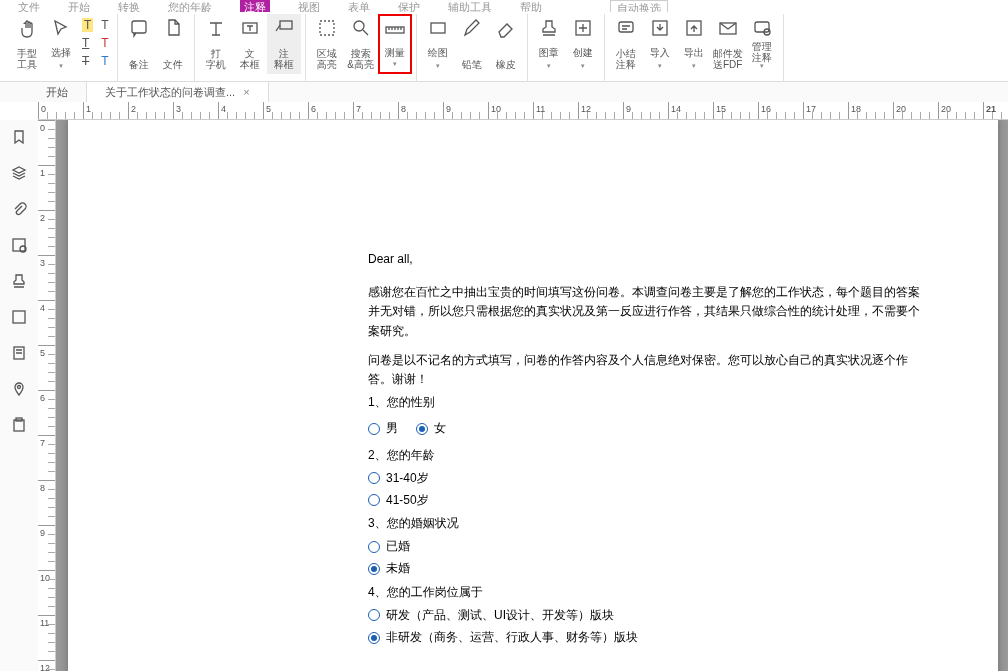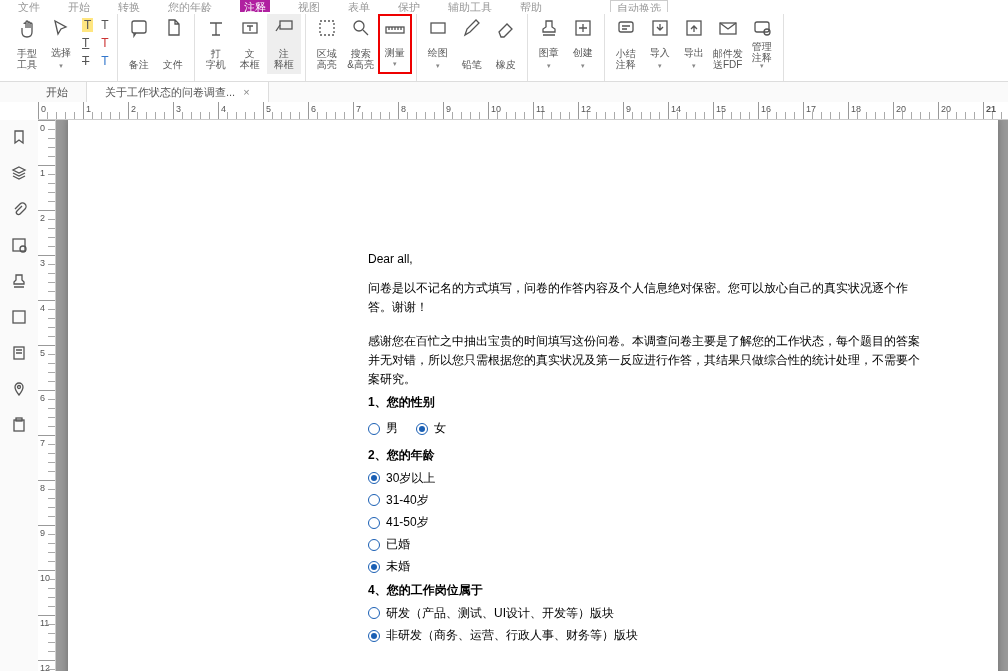--- a/index.html
+++ b/index.html
@@ -23,21 +23,21 @@
 .hruler .tk span { position:absolute; left:2px; top:2px; }
 .side { position:absolute; left:0; top:120px; width:38px; height:551px; background:#fafafa; display:flex; flex-direction:column; align-items:center; gap:18px; padding-top:8px; }
 .side div { width:18px; height:18px; color:#666; cursor:pointer; display:flex; align-items:center; justify-content:center; }
 .vruler { position:absolute; left:38px; top:120px; width:18px; height:551px; background:#fff; border-right:1px solid #ccc; overflow:hidden; font-size:9px; color:#555; }
 .vruler .tk { position:absolute; left:0; width:18px; border-top:1px solid #999; }
 .vruler .tk span { position:absolute; top:2px; left:2px; }
 .workspace { position:absolute; left:56px; top:120px; right:0; bottom:0; background:#999; overflow:hidden; }
 .page { position:absolute; left:12px; top:-4px; width:930px; height:1200px; background:#fff; box-shadow:0 2px 8px rgba(0,0,0,.3); }
 .doc { padding:130px 70px 0 300px; font-size:12px; color:#000; line-height:1.6; }
 .doc p { margin:4px 0; }
-.q { margin:8px 0 4px 0;font-weight:bold; }
+.q { margin:8px 0 4px 0; }
 .opt { display:flex; align-items:center; gap:6px; margin:3px 0; }
 .radio { width:12px; height:12px; border:1.5px solid #1a5fb4; border-radius:50%; display:inline-flex; align-items:center; justify-content:center; }
 .radio.sel::after { content:""; width:6px; height:6px; background:#1a5fb4; border-radius:50%; }
 .inline-opts { display:flex; gap:18px; }
 svg { stroke:#555; }
 </style>
 </head>
 <body>
 
 <div class="menubar">
@@ -560,46 +560,43 @@
     <div class="tk" style="top: 540px;">
       <span>12</span>
     </div>
     <div style="position: absolute; top: 549px; left: 10px; width: 8px; border-top: 1px solid rgb(170, 170, 170);"></div>
   </div>
 
 <div class="workspace">
  <div class="page">
   <div class="doc">
    <p>Dear all,</p>
+   <p style="margin-top:14px">感谢您在百忙之中抽出宝贵的时间填写这份问卷。本调查问卷主要是了解您的工作状态，每个题目的答案并无对错，所以您只需根据您的真实状况及第一反应进行作答，其结果只做综合性的统计处理，不需要个案研究。</p>
    <p style="margin-top:10px">问卷是以不记名的方式填写，问卷的作答内容及个人信息绝对保密。您可以放心自己的真实状况逐个作答。谢谢！</p>
-   <p style="margin-top:14px">感谢您在百忙之中抽出宝贵的时间填写这份问卷。本调查问卷主要是了解您的工作状态，每个题目的答案并无对错，所以您只需根据您的真实状况及第一反应进行作答，其结果只做综合性的统计处理，不需要个案研究。</p>
    <p class="q">1、您的性别</p>
    <div class="inline-opts">
     <div class="opt">
             <span class="radio"></span>
             <span>男</span>
           </div>
     <div class="opt">
             <span class="radio sel"></span>
             <span>女</span>
           </div>
    </div>
    <p class="q">2、您的年龄</p>
    <div class="opt">
-          <span class="radio sel"></span>
-          <span>30岁以上</span>
-        </div>
-   <div class="opt">
           <span class="radio"></span>
           <span>31-40岁</span>
         </div>
    <div class="opt">
           <span class="radio"></span>
           <span>41-50岁</span>
         </div>
+   <p class="q">3、您的婚姻状况</p>
    <div class="opt">
           <span class="radio"></span>
           <span>已婚</span>
         </div>
    <div class="opt">
           <span class="radio sel"></span>
           <span>未婚</span>
         </div>
    <p class="q">4、您的工作岗位属于</p>
    <div class="opt">

